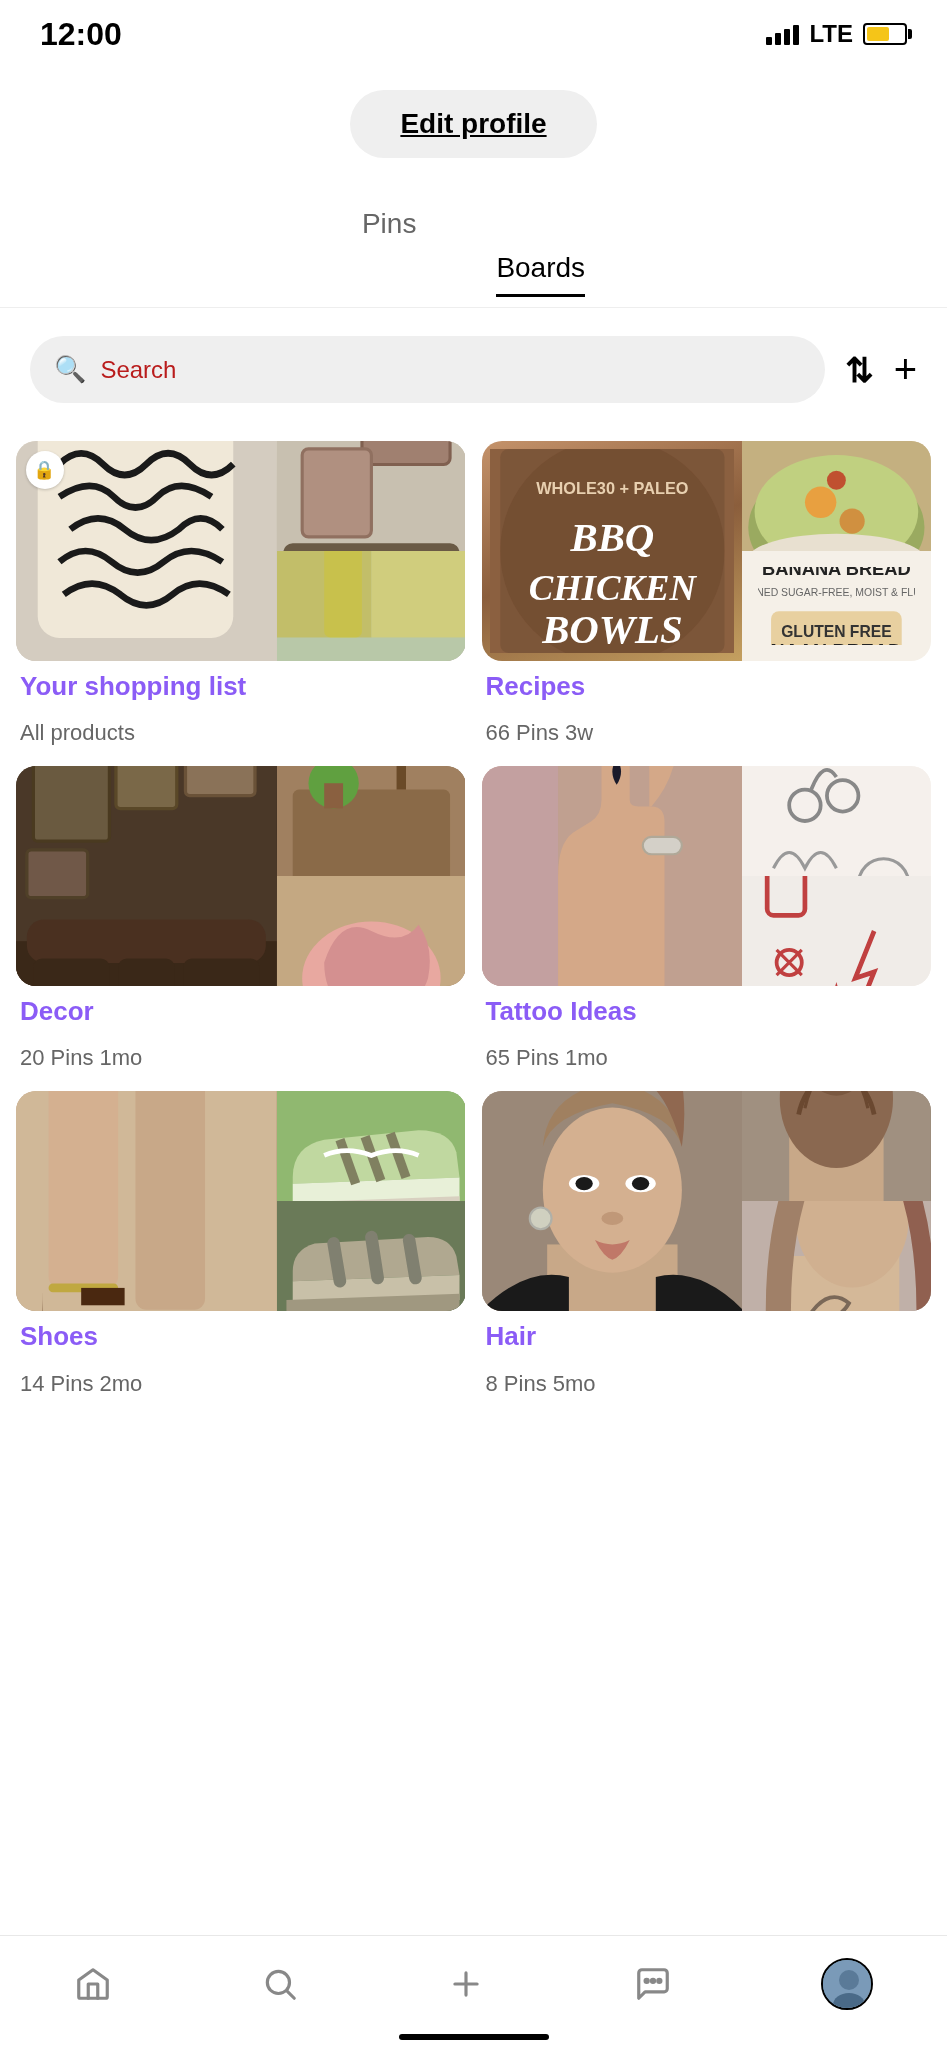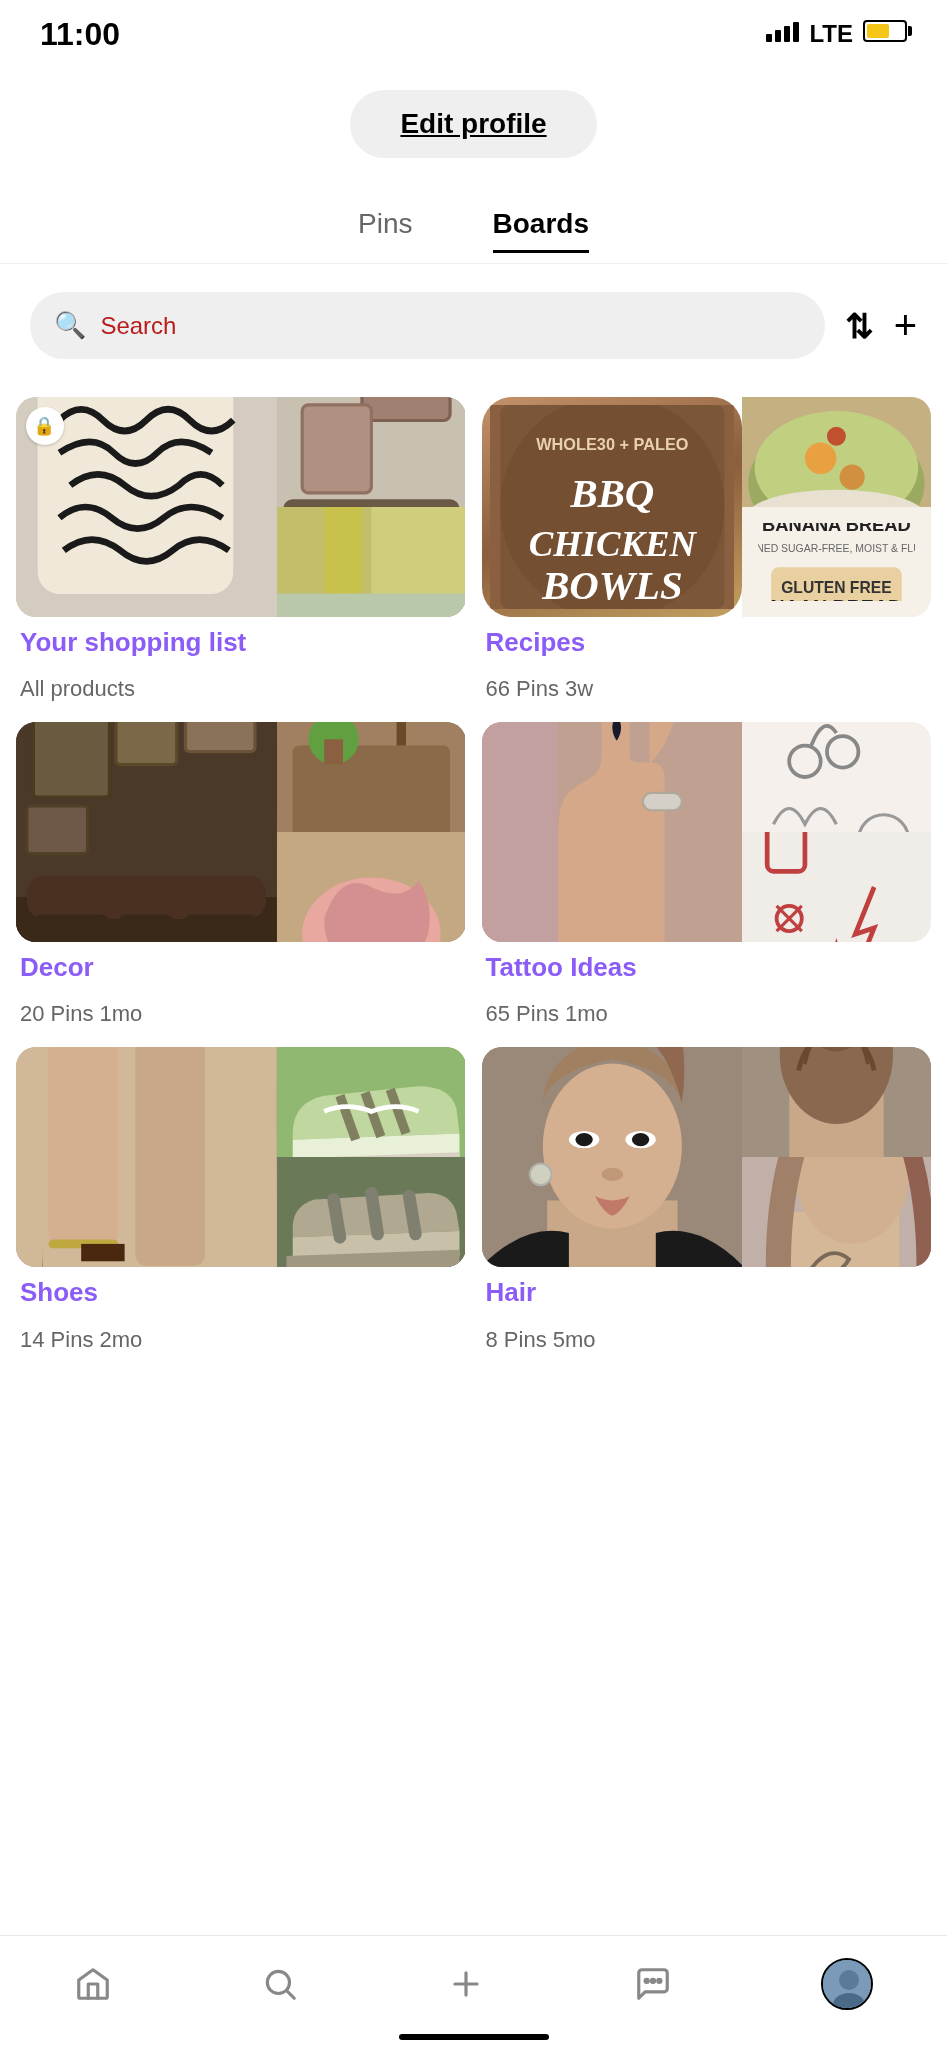--- a/index.html
+++ b/index.html
@@ -21,21 +21,21 @@
       padding: 18px 40px 10px 40px;
       height: 60px;
     }
     .status-time {
       font-size: 32px;
       font-weight: 700;
       color: #000;
     }
     .status-right {
       display: flex;
-      align-items: flex-start;
+      align-items: center;
       gap: 10px;
     }
     .signal-bars {
       display: flex;
       align-items: flex-end;
       gap: 3px;
       height: 22px;
     }
     .signal-bar {
       width: 6px;
@@ -104,23 +104,24 @@
     }
     .tab {
       font-size: 28px;
       font-weight: 500;
       color: #666;
       cursor: pointer;
       padding-bottom: 10px;
       border-bottom: 3px solid transparent;
     }
     .tab.active {
-      font-weight: 700;
+      font-weight: 400;
       color: #000;
       border-bottom: 3px solid #000;
+      margin-top: 44px;
     }
 
     
     .search-container {
       display: flex;
       align-items: center;
       padding: 28px 30px;
       gap: 20px;
     }
     .search-bar {
@@ -279,21 +280,20 @@
       z-index: 200;
     }
 
     
     .recipe-bbq {
       background: linear-gradient(160deg, #c4926a 0%, #8b5e3c 50%, #c4a060 100%);
       display: flex;
       align-items: center;
       justify-content: center;
       padding: 8px;
-      border-radius: 30px;
     }
     .recipe-tr-img {
       background: linear-gradient(135deg, #e8d4b0 30%, #c4b080 100%);
     }
     .recipe-br-img {
       background: #f5f0e8;
       display: flex;
       align-items: center;
       justify-content: center;
       flex-direction: column;
@@ -352,21 +352,21 @@
 
     
     .scroll-content {
       padding-bottom: 110px;
     }
   </style>
 </head>
 <body>
 
 <div class="status-bar">
-  <span class="status-time">11:00</span>
+  <span class="status-time">12:00</span>
   <div class="status-right">
     <div class="signal-bars">
       <div class="signal-bar" style="height:8px"></div>
       <div class="signal-bar" style="height:12px"></div>
       <div class="signal-bar" style="height:16px"></div>
       <div class="signal-bar" style="height:20px"></div>
     </div>
     <span class="lte-text">LTE</span>
     <div class="battery">
       <div class="battery-fill"></div>

